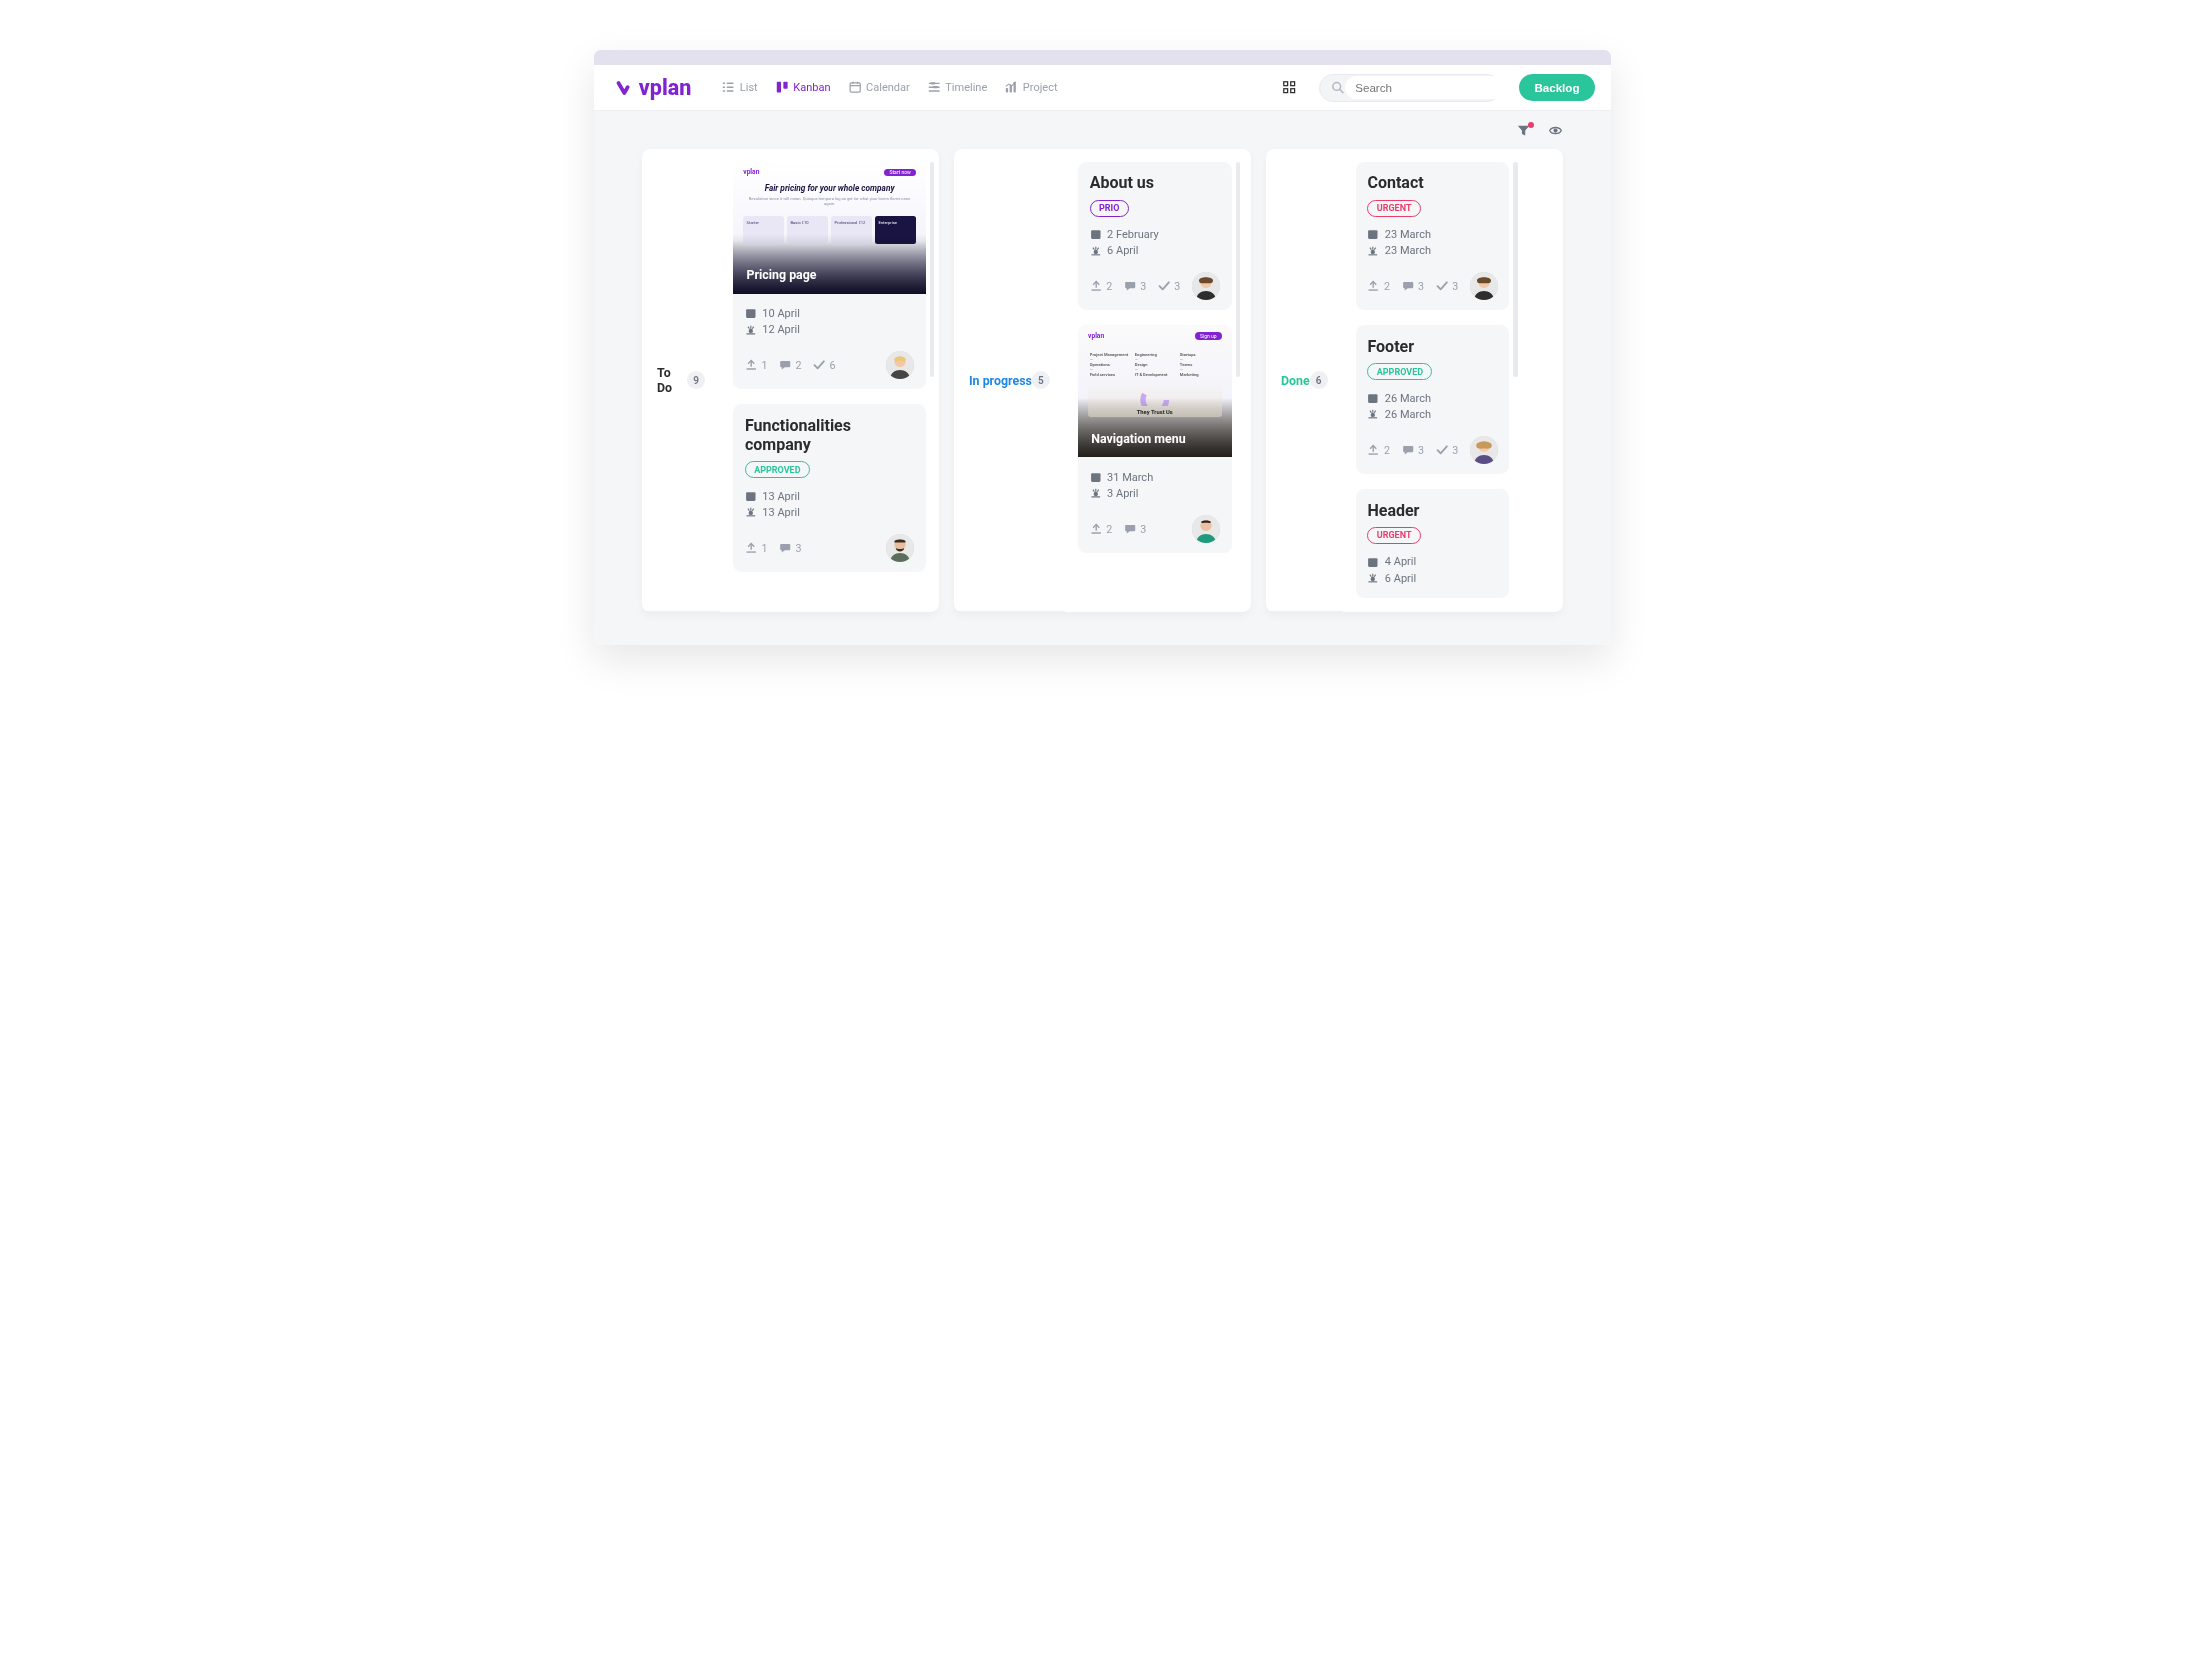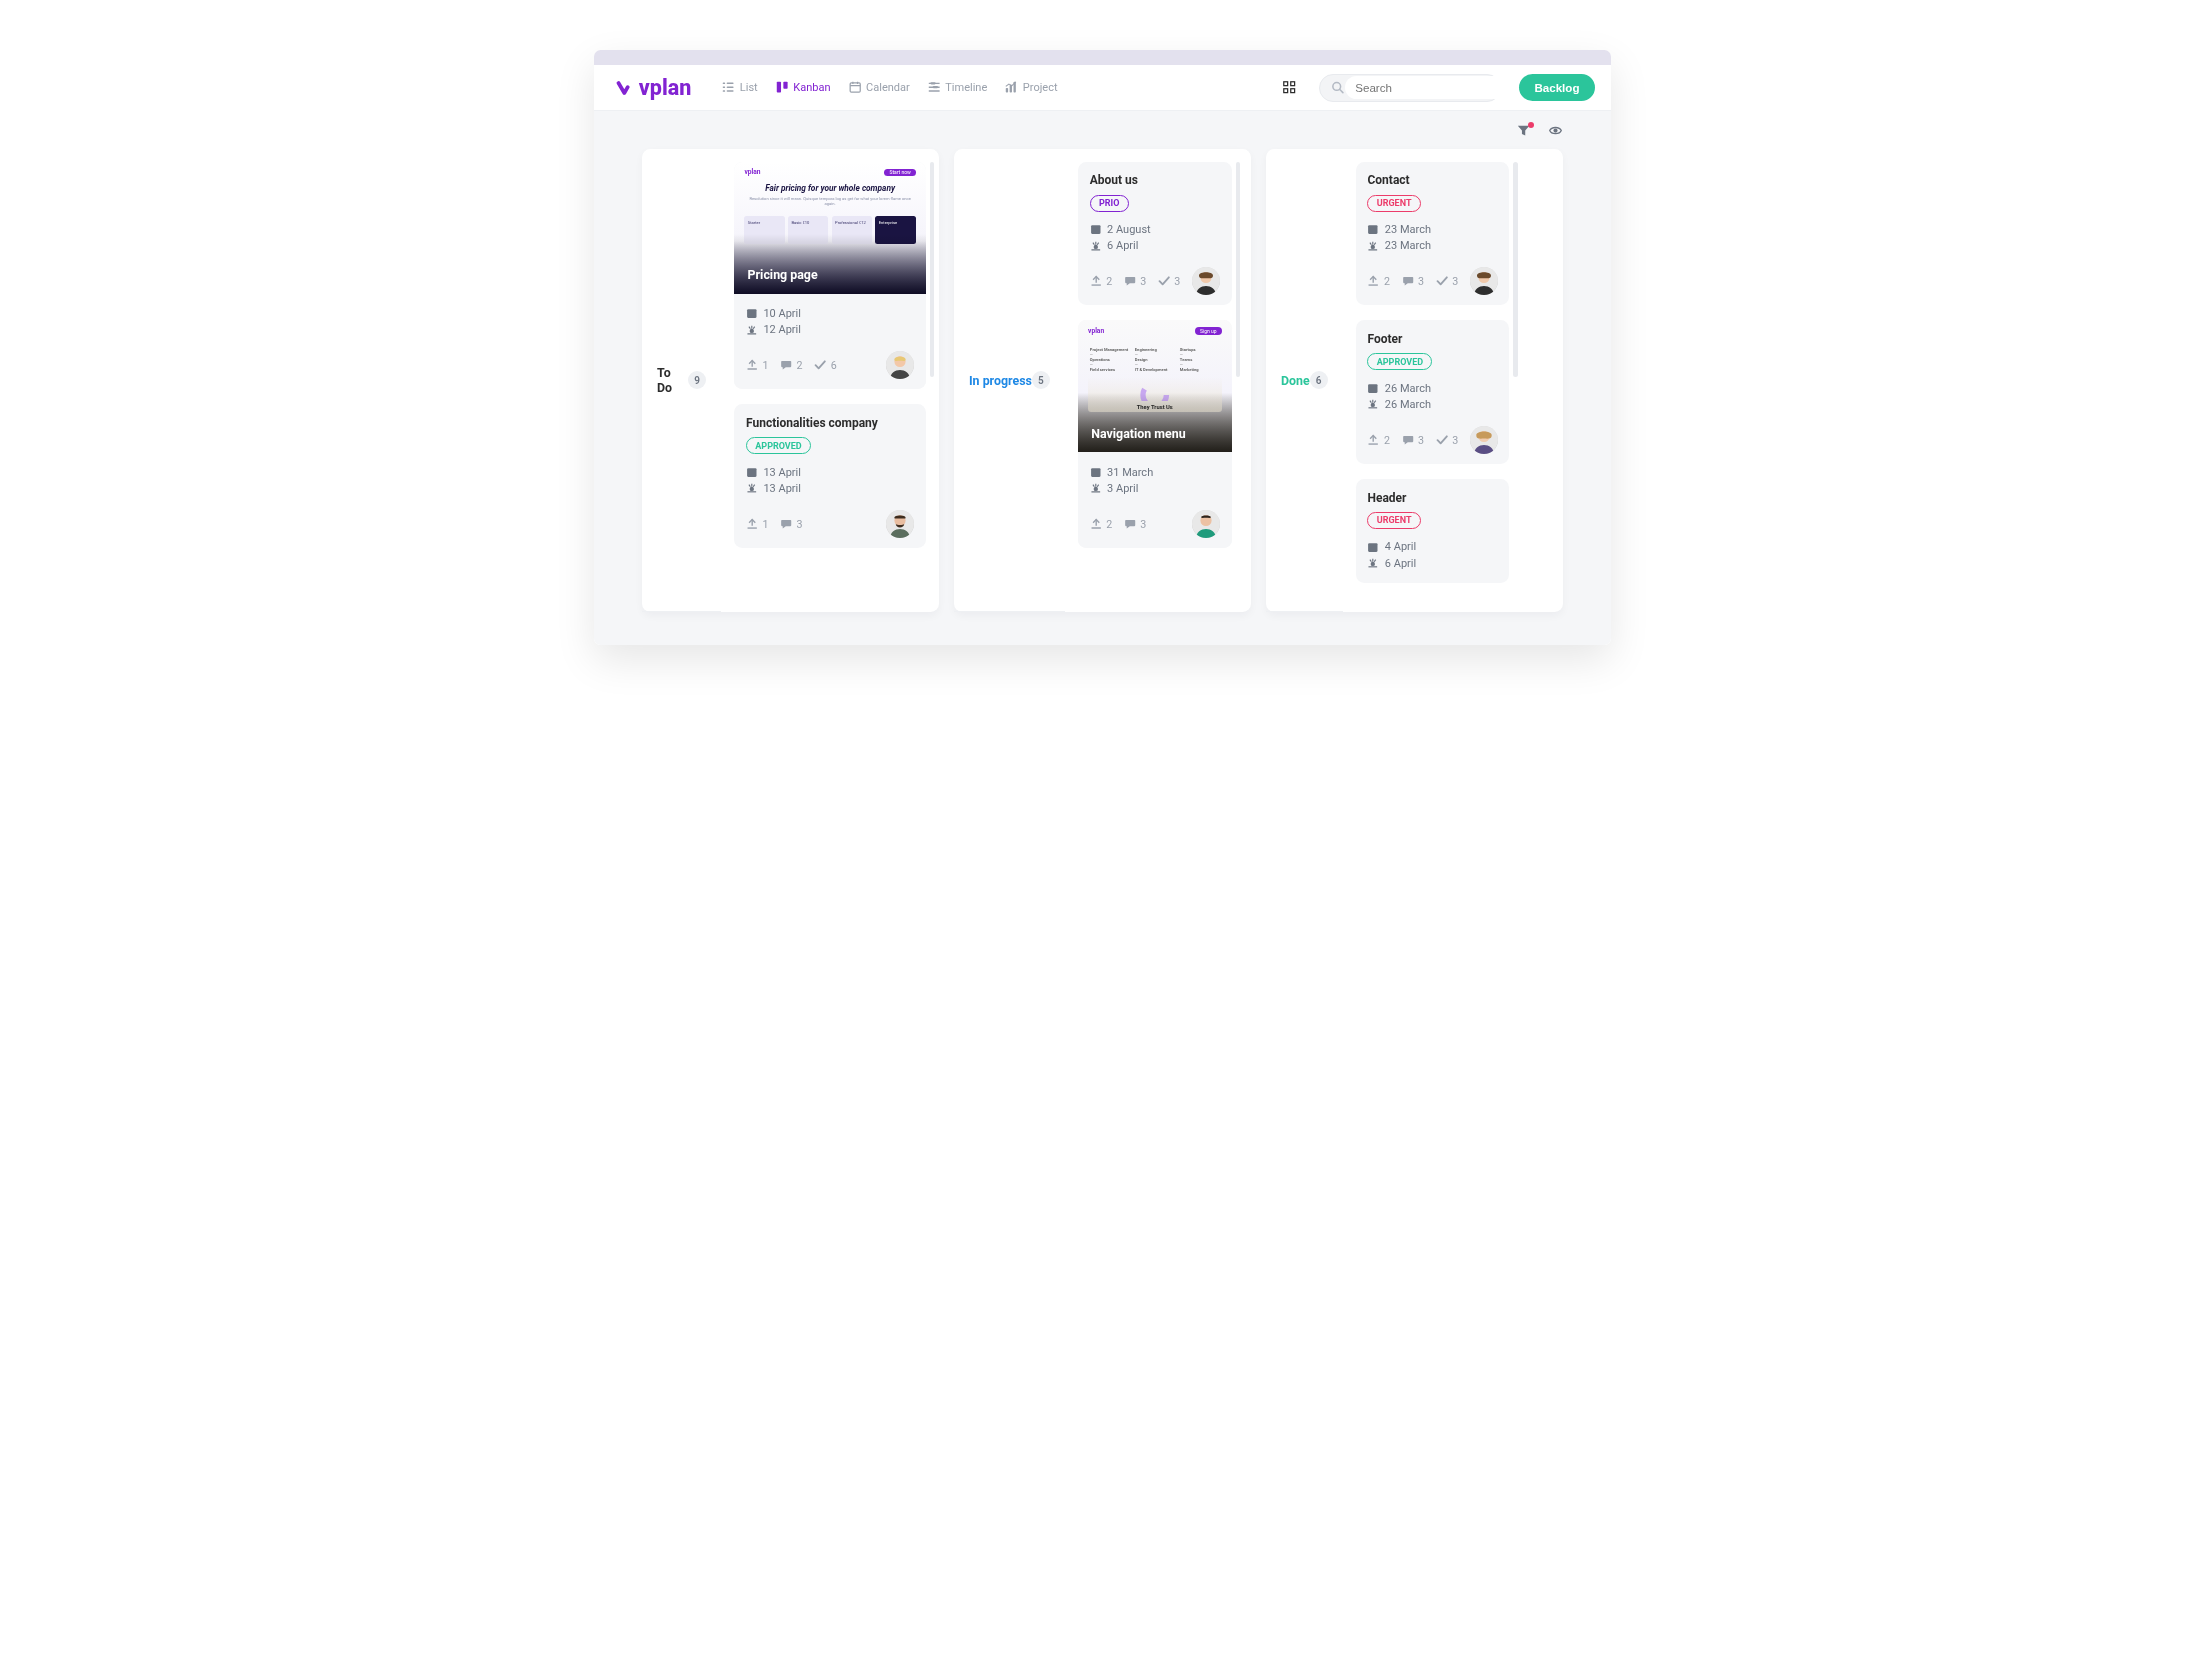--- a/index.html
+++ b/index.html
@@ -64,21 +64,21 @@
   .thumb-overlay{position:absolute;inset:auto 0 0 0;background:linear-gradient(180deg,rgba(0,0,0,0) 0%,rgba(0,0,0,.55) 100%);color:#fff;padding:33px 13.2px 11.6px;font-weight:700;font-size:12.4px;}
   .thumb-inner{padding:6.6px 10px 0;font-size:5.8px;color:#666;}
   .thumb-inner .mockrow{display:flex;justify-content:space-between;align-items:center;margin-bottom:6.6px;}
   .pill-mock{background:var(--purple);color:#fff;border-radius:6.6px;padding:0.8px 5px;font-size:5px;}
   .mock-h{font-weight:700;font-size:8.3px;color:#1a1442;text-align:center;margin:5px 0 3.3px;font-style:italic;}
   .mock-sub{text-align:center;color:#8a90a8;font-size:4.1px;margin-bottom:10px;}
   .mock-cards{display:flex;gap:3.3px;justify-content:center;}
   .mock-card{flex:1;background:#e9e7f6;border-radius:2.5px;height:28px;padding:3.3px;font-size:4.1px;color:#3a356a;}
   .mock-card.dark{background:#1a1442;color:#fff;}
   .card-body{padding:10px 11.6px 10px;}
-  .card-title{font-weight:700;color:var(--ink);font-size:12px;margin-bottom:6.6px;}
+  .card-title{font-weight:700;color:var(--ink);font-size:16px;margin-bottom:6.6px;}
   .tag{display:inline-flex;align-items:center;border:1.3px solid;border-radius:11.6px;padding:2.5px 8.3px;font-size:9px;font-weight:700;margin-bottom:8.3px;}
   .tag.prio{color:var(--purple);border-color:var(--purple);}
   .tag.urgent{color:var(--red);border-color:var(--red);}
   .tag.approved{color:var(--teal);border-color:var(--teal);}
   .meta{display:flex;align-items:center;gap:5.8px;color:var(--gray-700);font-size:11px;margin:3.3px 0;}
   .meta svg{flex:0 0 11.6px;}
   .card-foot{display:flex;align-items:center;gap:11.6px;margin-top:15px;color:var(--gray-500);font-size:10.7px;}
   .card-foot .pair{display:flex;align-items:center;gap:4.1px;}
   .avatar{margin-left:auto;width:28px;height:28px;border-radius:50%;background:#ddd;box-shadow:inset 0 -5px 0 rgba(0,0,0,.06);overflow:hidden;}
   .avatar svg{width:100%;height:100%;}
@@ -358,21 +358,21 @@
       <div class="col-body">
         <div class="scroll-rail"></div>
 
         <div class="card">
           <div class="card-title">About us</div>
           <div class="tag prio">PRIO</div>
           <div class="meta">
                     <svg class="ic" viewBox="0 0 16 16" fill="currentColor">
                       <use href="#i-date"></use>
                     </svg>
-                    <span>2 August</span>
+                    <span>2 February</span>
                   </div>
           <div class="meta">
                     <svg class="ic" viewBox="0 0 16 16" fill="currentColor">
                       <use href="#i-target"></use>
                     </svg>
                     <span>6 April</span>
                   </div>
           <div class="card-foot">
             <div class="pair">
                       <svg class="ic" viewBox="0 0 16 16">

